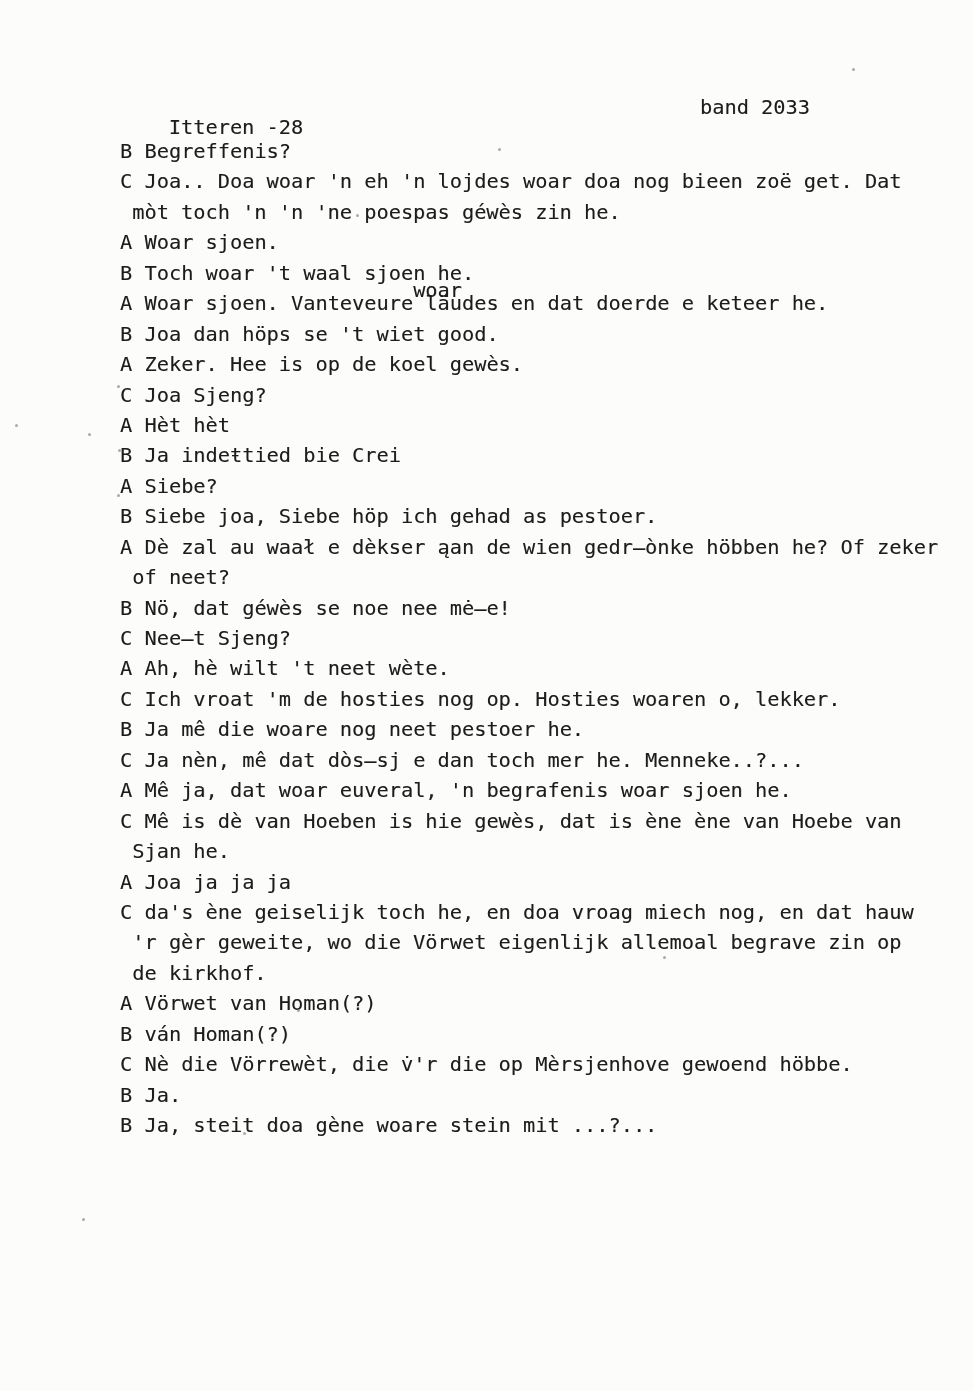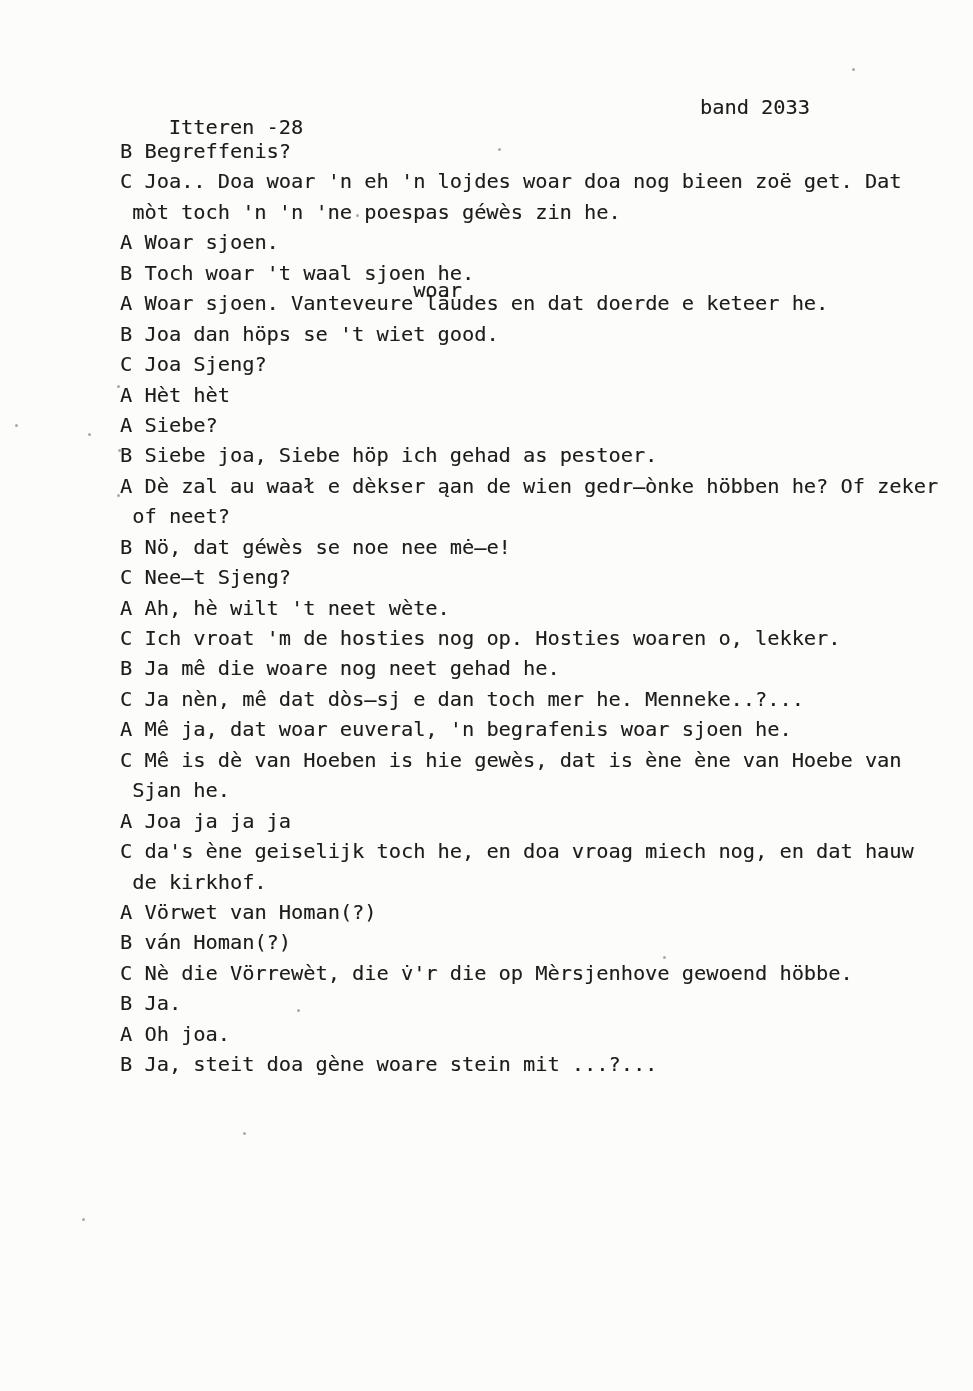--- a/index.html
+++ b/index.html
@@ -37,43 +37,45 @@
     <span class="band">band 2033</span>
   </div>
   <div class="dialogue">
       <div class="line"><span class="speaker">B</span><span><span class="seg">Begreffenis?</span></span></div>
       <div class="line"><span class="speaker">C</span><span><span class="seg">Joa.. Doa woar 'n eh 'n lojdes woar doa nog bieen zoë get. Dat</span></span></div>
       <div class="line cont"><span class="speaker"></span><span><span class="seg">mòt toch 'n 'n 'ne poespas géwès zin he.</span></span></div>
       <div class="line"><span class="speaker">A</span><span><span class="seg">Woar sjoen.</span></span></div>
       <div class="line"><span class="speaker">B</span><span><span class="seg">Toch woar 't waal sjoen he.</span></span></div>
       <div class="line"><span class="speaker">A</span><span><span class="seg">Woar sjoen. Vanteveure</span><span class="seg sup">woar</span><span class="seg"> läudes en dat doerde e keteer he.</span></span></div>
       <div class="line"><span class="speaker">B</span><span><span class="seg">Joa dan höps se 't wiet good.</span></span></div>
+      <div class="line"><span class="speaker">A</span><span><span class="seg">Zeker. Hee is op de koel gewès.</span></span></div>
       <div class="line"><span class="speaker">C</span><span><span class="seg">Joa Sjeng?</span></span></div>
       <div class="line"><span class="speaker">A</span><span><span class="seg">Hèt hèt</span></span></div>
+      <div class="line"><span class="speaker">B</span><span><span class="seg">Ja indeŧtied bie Crei</span></span></div>
       <div class="line"><span class="speaker">A</span><span><span class="seg">Siebe?</span></span></div>
       <div class="line"><span class="speaker">B</span><span><span class="seg">Siebe joa, Siebe höp ich gehad as pestoer.</span></span></div>
       <div class="line"><span class="speaker">A</span><span><span class="seg">Dè zal au waał e dèkser ąan de wien gedr̶ònke höbben he? Of zeker</span></span></div>
       <div class="line cont"><span class="speaker"></span><span><span class="seg">of neet?</span></span></div>
       <div class="line"><span class="speaker">B</span><span><span class="seg">Nö, dat géwès se noe nee mė̶e!</span></span></div>
       <div class="line"><span class="speaker">C</span><span><span class="seg">Nee̶t Sjeng?</span></span></div>
       <div class="line"><span class="speaker">A</span><span><span class="seg">Ah, hè wilt 't neet wète.</span></span></div>
       <div class="line"><span class="speaker">C</span><span><span class="seg">Ich vroat 'm de hosties nog op. Hosties woaren o, lekker.</span></span></div>
-      <div class="line"><span class="speaker">B</span><span><span class="seg">Ja mê die woare nog neet gehad he.</span></span></div>
+      <div class="line"><span class="speaker">B</span><span><span class="seg">Ja mê die woare nog neet pestoer he.</span></span></div>
       <div class="line"><span class="speaker">C</span><span><span class="seg">Ja nèn, mê dat dòs̶sj e dan toch mer he. Menneke..?...</span></span></div>
       <div class="line"><span class="speaker">A</span><span><span class="seg">Mê ja, dat woar euveral, 'n begrafenis woar sjoen he.</span></span></div>
       <div class="line"><span class="speaker">C</span><span><span class="seg">Mê is dè van Hoeben is hie gewès, dat is ène ène van Hoebe van</span></span></div>
       <div class="line cont"><span class="speaker"></span><span><span class="seg">Sjan he.</span></span></div>
       <div class="line"><span class="speaker">A</span><span><span class="seg">Joa ja ja ja</span></span></div>
       <div class="line"><span class="speaker">C</span><span><span class="seg">da's ène geiselijk toch he, en doa vroag miech nog, en dat hauw</span></span></div>
+      <div class="line cont"><span class="speaker"></span><span><span class="seg">'r gèr geweite, wo die Vörwet eigenlijk allemoal begrave zin op</span></span></div>
       <div class="line cont"><span class="speaker"></span><span><span class="seg">de kirkhof.</span></span></div>
       <div class="line"><span class="speaker">A</span><span><span class="seg">Vörwet van </span><span class="seg u">Homan</span><span class="seg">(?)</span></span></div>
       <div class="line"><span class="speaker">B</span><span><span class="seg">ván </span><span class="seg u">Homan</span><span class="seg">(?)</span></span></div>
       <div class="line"><span class="speaker">C</span><span><span class="seg">Nè die Vörrewèt, die v̇'r die op Mèrsjenhove gewoend höbbe.</span></span></div>
       <div class="line"><span class="speaker">B</span><span><span class="seg">Ja.</span></span></div>
-      <div class="line"><span class="speaker">A</span><span><span class="seg">Oh joa.</span></span></div>
       <div class="line"><span class="speaker">B</span><span><span class="seg">Ja, steit doa gène woare stein mit ...?...</span></span></div>
     </div>
 <div class="speck" style="left: 498px; top: 148px;"></div>
     <div class="speck" style="left: 356px; top: 214px;"></div>
     <div class="speck" style="left: 117px; top: 385px;"></div>
     <div class="speck" style="left: 118px; top: 449px;"></div>
     <div class="speck" style="left: 117px; top: 494px;"></div>
     <div class="speck" style="left: 15px; top: 424px;"></div>
     <div class="speck" style="left: 88px; top: 433px;"></div>
     <div class="speck" style="left: 297px; top: 1009px;"></div>

